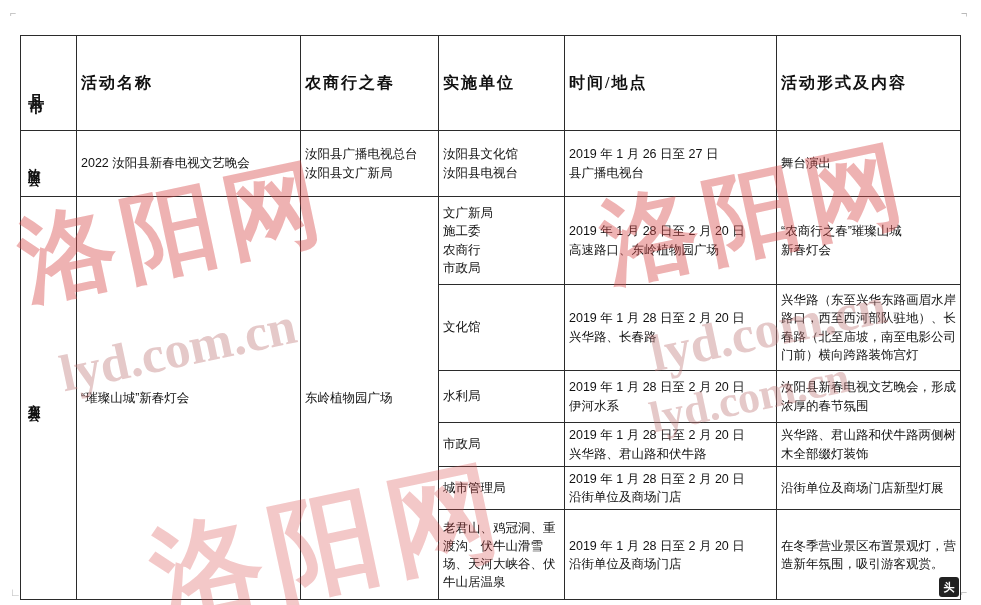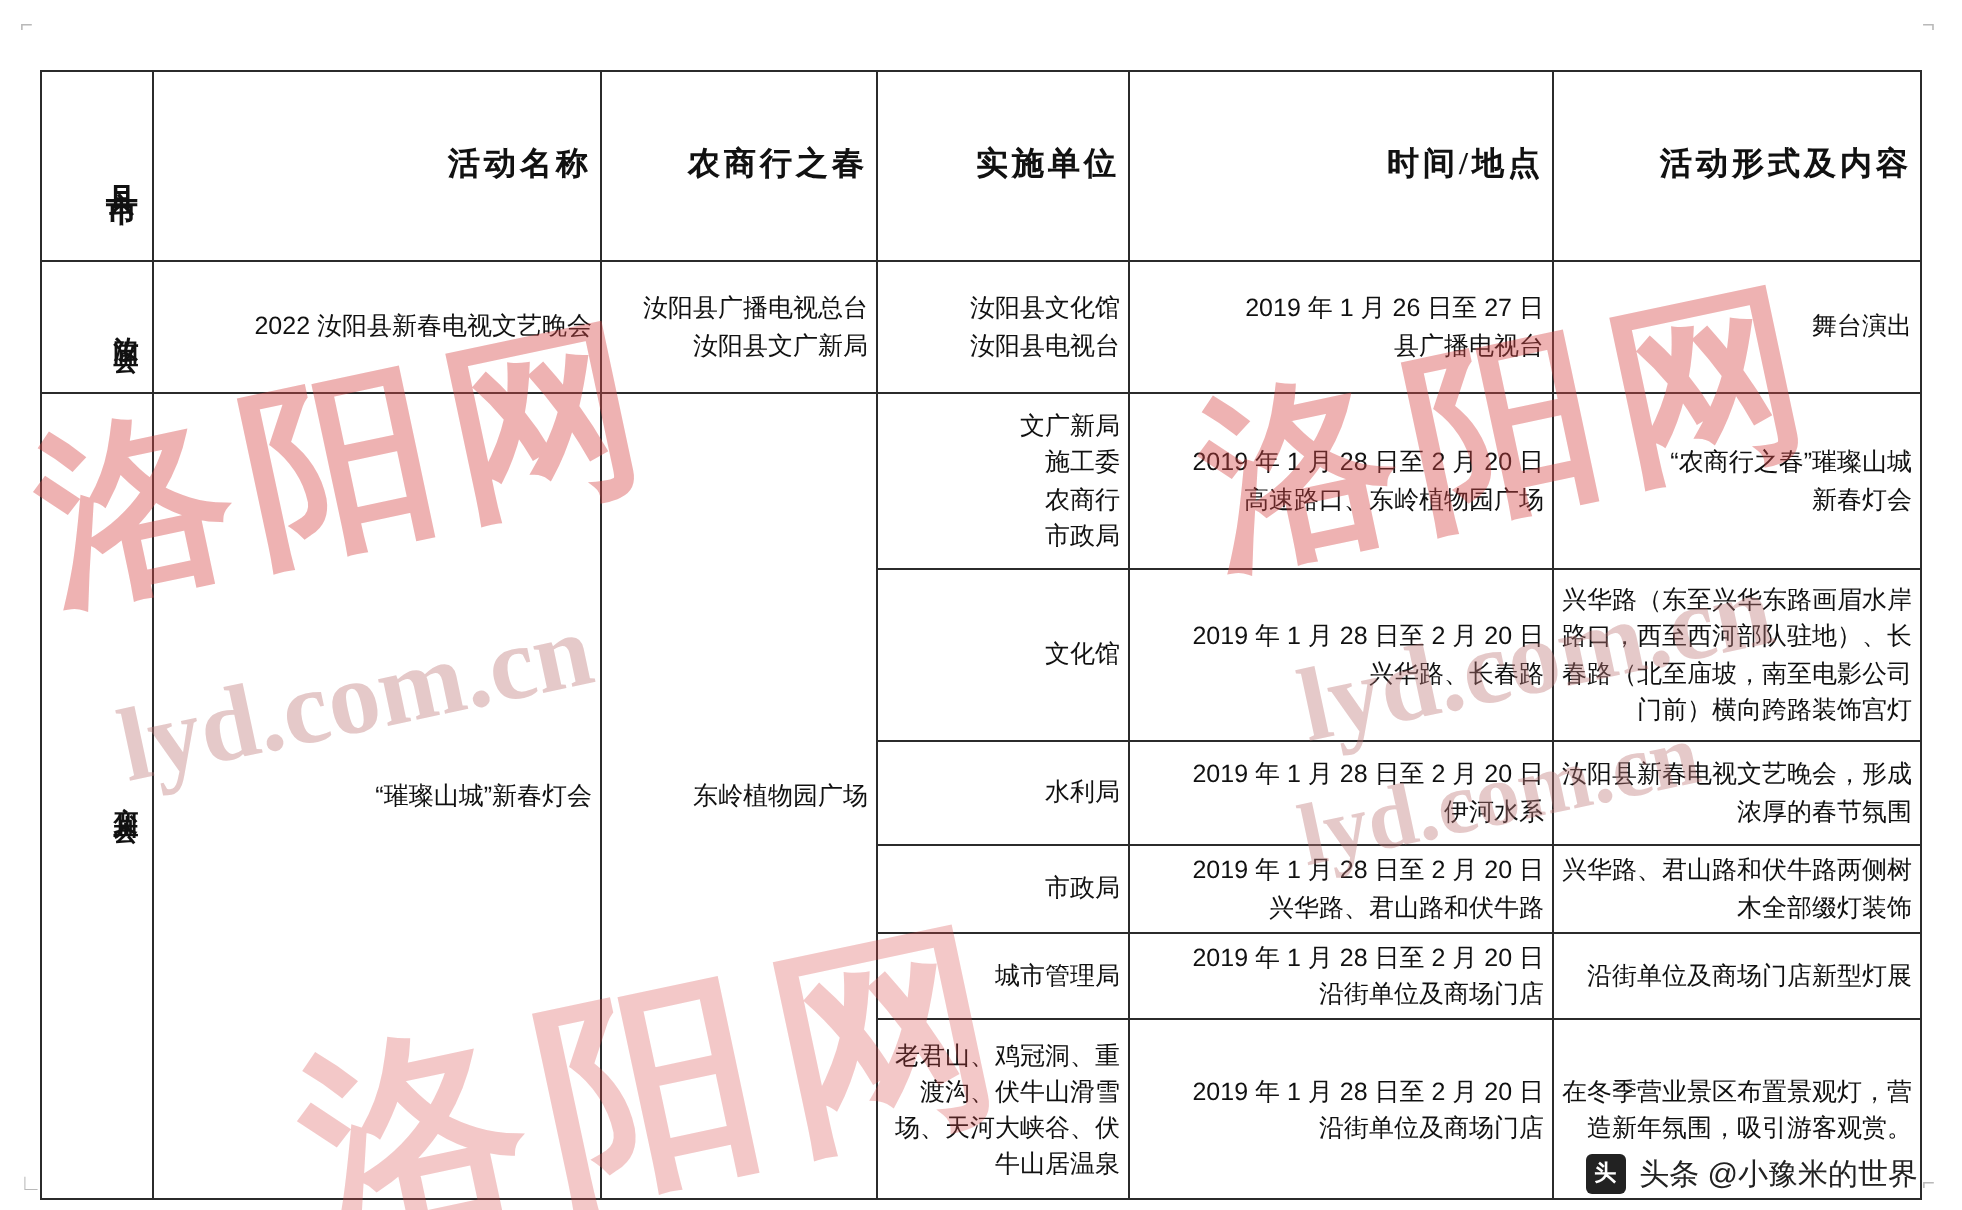--- a/index.html
+++ b/index.html
@@ -94,21 +94,21 @@
     top: 35px;
     width: 940px;
     border-collapse: collapse;
     table-layout: fixed;
     background: transparent;
     z-index: 3;
   }
   table.doc td, table.doc th {
     border: 1px solid #2b2b2b;
     vertical-align: middle;
-    text-align: right;
+    text-align: left;
     padding: 3px 4px;
     font-size: 12.5px;
     line-height: 1.45;
     color: #111;
     font-family: "Liberation Sans", sans-serif;
   }
   table.doc th {
     font-weight: 700;
     font-size: 16px;
     font-family: "Liberation Serif", serif;
@@ -276,14 +276,13 @@
       <td class="small">老君山、鸡冠洞、重渡沟、伏牛山滑雪场、天河大峡谷、伏牛山居温泉</td>
       <td class="cell-pre mid">2019 年 1 月 28 日至 2 月 20 日
 沿街单位及商场门店</td>
       <td class="small">在冬季营业景区布置景观灯，营造新年氛围，吸引游客观赏。</td>
     </tr>
   </tbody>
 </table>
 
 <div class="footer-badge">
   <span class="logo-box">头条</span>
-  <span>头条 @小豫米的世界</span>
 </div>
 
 </body></html>

